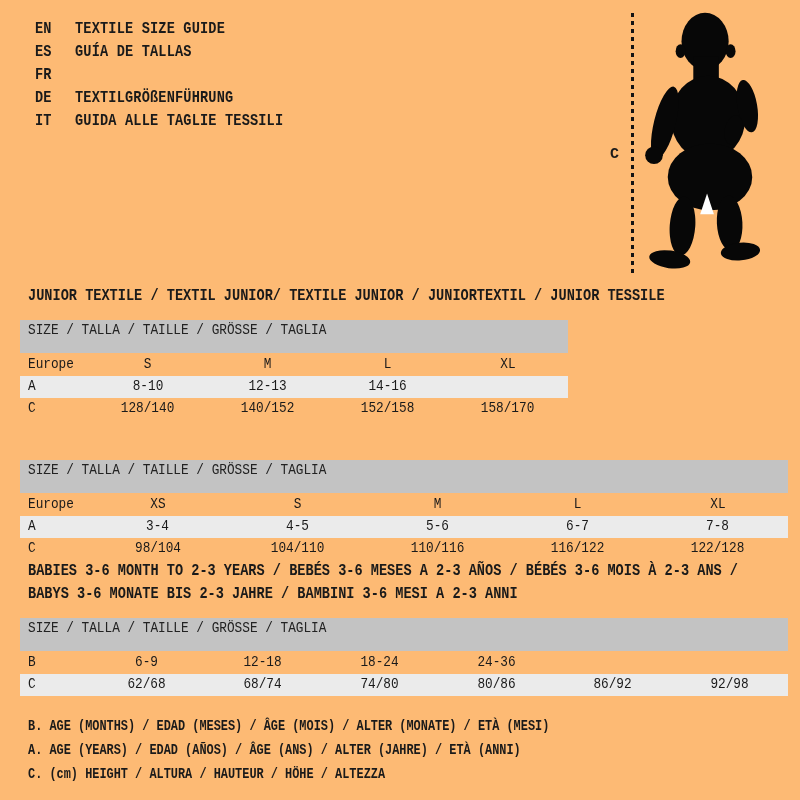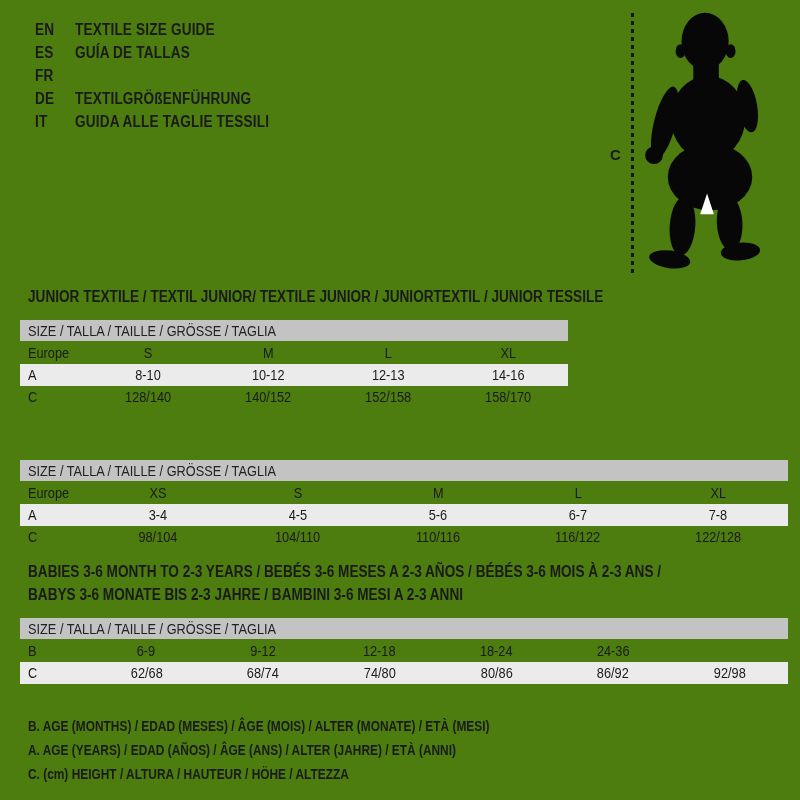--- a/index.html
+++ b/index.html
@@ -1,21 +1,21 @@
 <!DOCTYPE html>
 <html style="--bar: #c3c3c3; --stripe: #ebebeb;"><head>
 <meta charset="utf-8">
 <style>
   html,body{margin:0;padding:0;}
   body{
     width:800px;height:800px;background:#ffffff;
     font-family:"Liberation Sans",sans-serif;color:#1a1a1a;
     position:relative;overflow:hidden;
   }
-  .page{position:absolute;inset:0;background:#4d7c0f;}
+  .page{position:absolute;inset:0;background:#fdba74;font-family:Liberation Mono, monospace;}
 
   
   .cond{display:inline-block;transform:scaleX(0.85);transform-origin:0 50%;white-space:nowrap;}
   .cond-c{display:inline-block;transform:scaleX(0.85);transform-origin:50% 50%;white-space:nowrap;}
 
   
   .langs{position:absolute;left:35px;top:18px;}
   .lang-row{display:flex;height:23px;line-height:23px;font-weight:bold;font-size:16px;letter-spacing:0.2px;}
   .lang-code{width:40px;flex:0 0 40px;}
 
@@ -27,21 +27,21 @@
 
   
   .section-title{position:absolute;left:28px;font-weight:bold;font-size:16px;line-height:23px;}
   .sub{font-size:9px;position:relative;top:2px;}
 
   
   .size-table{position:absolute;left:20px;}
   .t1{width:548px;top:320px;}
   .t2{width:768px;top:460px;}
   .t3{width:768px;top:618px;}
-  .bar{height:21px;line-height:21px;background:var(--bar,#c3c3c3);padding-left:8px;
+  .bar{height:33px;line-height:21px;background:var(--bar,#c3c3c3);padding-left:8px;
     font-size:15px;color:#222;margin-bottom:1px;box-sizing:border-box;}
   .trow{display:grid;height:22px;line-height:22px;font-size:15px;}
   .t1 .trow{grid-template-columns:68px repeat(4,1fr);}
   .t2 .trow{grid-template-columns:68px repeat(5,1fr);}
   .t3 .trow{grid-template-columns:68px repeat(6,1fr);}
   .cell{text-align:center;overflow:visible;}
   .cell.label{text-align:left;padding-left:8px;}
   .shaded{background:var(--stripe,#ebebeb);}
 
   
@@ -107,21 +107,20 @@
     <div class="trow">
       <span class="cell label"><span class="cond">Europe</span></span>
       <span class="cell"><span class="cond-c">S</span></span>
       <span class="cell"><span class="cond-c">M</span></span>
       <span class="cell"><span class="cond-c">L</span></span>
       <span class="cell"><span class="cond-c">XL</span></span>
     </div>
     <div class="trow shaded">
       <span class="cell label"><span class="cond">A</span></span>
       <span class="cell"><span class="cond-c">8-10</span></span>
-      <span class="cell"><span class="cond-c">10-12</span></span>
       <span class="cell"><span class="cond-c">12-13</span></span>
       <span class="cell"><span class="cond-c">14-16</span></span>
     </div>
     <div class="trow">
       <span class="cell label"><span class="cond">C</span></span>
       <span class="cell"><span class="cond-c">128/140</span></span>
       <span class="cell"><span class="cond-c">140/152</span></span>
       <span class="cell"><span class="cond-c">152/158</span></span>
       <span class="cell"><span class="cond-c">158/170</span></span>
     </div>
@@ -161,21 +160,20 @@
     <span class="cond">BABIES 3-6 MONTH TO 2-3 YEARS / BEBÉS 3-6 MESES A 2-3 AÑOS / BÉBÉS 3-6 MOIS À 2-3 ANS /</span><br>
     <span class="cond">BABYS 3-6 MONATE BIS 2-3 JAHRE / BAMBINI 3-6 MESI A 2-3 ANNI</span>
   </div>
   <div class="size-table t3">
     <div class="bar">
       <span class="cond">SIZE / TALLA / TAILLE / GRÖSSE / TAGLIA</span>
     </div>
     <div class="trow">
       <span class="cell label"><span class="cond">B</span></span>
       <span class="cell"><span class="cond-c">6-9</span></span>
-      <span class="cell"><span class="cond-c">9-12</span></span>
       <span class="cell"><span class="cond-c">12-18</span></span>
       <span class="cell"><span class="cond-c">18-24</span></span>
       <span class="cell"><span class="cond-c">24-36</span></span>
     </div>
     <div class="trow shaded">
       <span class="cell label"><span class="cond">C</span></span>
       <span class="cell"><span class="cond-c">62/68</span></span>
       <span class="cell"><span class="cond-c">68/74</span></span>
       <span class="cell"><span class="cond-c">74/80</span></span>
       <span class="cell"><span class="cond-c">80/86</span></span>

